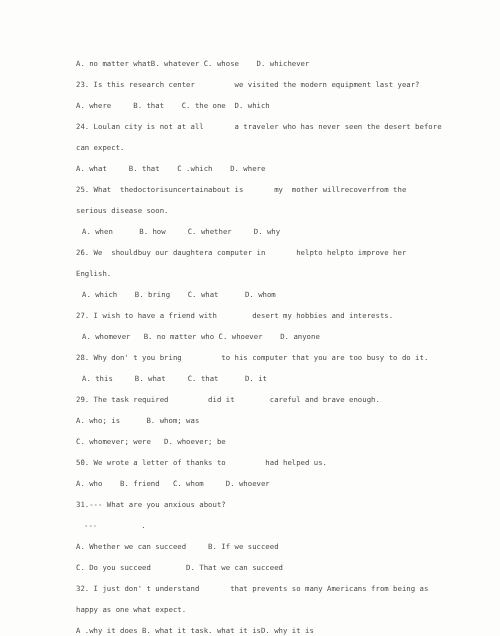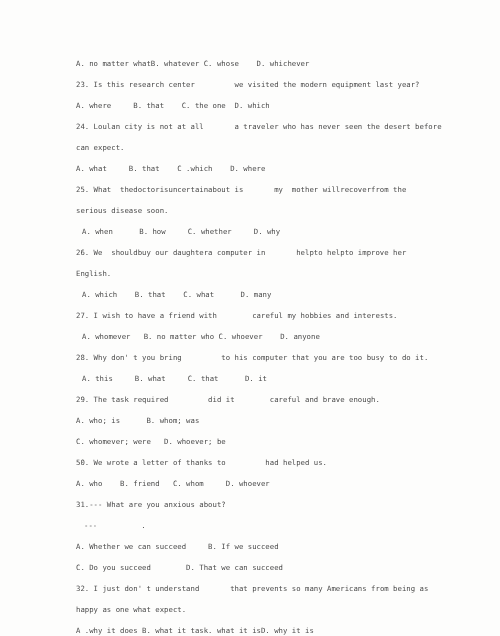--- a/index.html
+++ b/index.html
@@ -56,22 +56,22 @@
       <div class="line" style="top: 79px; padding-left: 76px; font-size: 7.2928px;"><span class="txt">23. Is this research center </span><u class="blank">_______</u><span class="txt"> we visited the modern equipment last year?</span></div>
       <div class="line" style="top: 100px; padding-left: 76px; font-size: 7.2928px;"><span class="txt">A. where     B. that    C. the one  D. which</span></div>
       <div class="line" style="top: 121px; padding-left: 76px; font-size: 7.2928px;"><span class="txt">24. Loulan city is not at all </span><u class="blank">______</u><span class="txt">a traveler who has never seen the desert before</span></div>
       <div class="line" style="top: 142px; padding-left: 76px; font-size: 7.2928px;"><span class="txt">can expect.</span></div>
       <div class="line" style="top: 163px; padding-left: 76px; font-size: 7.2928px;"><span class="txt">A. what     B. that    C .which    D. where</span></div>
       <div class="line" style="top: 184px; padding-left: 76px; font-size: 7.2928px;"><span class="txt">25. What  thedoctorisuncertainabout is</span><u class="blank">______</u><span class="txt"> my  mother willrecoverfrom the</span></div>
       <div class="line" style="top: 205px; padding-left: 76px; font-size: 7.2928px;"><span class="txt">serious disease soon.</span></div>
       <div class="line" style="top: 226px; padding-left: 82px; font-size: 7.2928px;"><span class="txt">A. when      B. how     C. whether     D. why</span></div>
       <div class="line" style="top: 247px; padding-left: 76px; font-size: 7.2928px;"><span class="txt">26. We  shouldbuy our daughtera computer in</span><u class="blank">______</u><span class="txt"> helpto helpto improve her</span></div>
       <div class="line" style="top: 268px; padding-left: 76px; font-size: 7.2928px;"><span class="txt">English.</span></div>
-      <div class="line" style="top: 289px; padding-left: 82px; font-size: 7.2928px;"><span class="txt">A. which    B. that    C. what      D. many</span></div>
-      <div class="line" style="top: 310px; padding-left: 76px; font-size: 7.2928px;"><span class="txt">27. I wish to have a friend with </span><u class="blank">______</u><span class="txt"> careful my hobbies and interests.</span></div>
+      <div class="line" style="top: 289px; padding-left: 82px; font-size: 7.2928px;"><span class="txt">A. which    B. bring    C. what      D. whom</span></div>
+      <div class="line" style="top: 310px; padding-left: 76px; font-size: 7.2928px;"><span class="txt">27. I wish to have a friend with </span><u class="blank">______</u><span class="txt"> desert my hobbies and interests.</span></div>
       <div class="line" style="top: 331px; padding-left: 82px; font-size: 7.2928px;"><span class="txt">A. whomever   B. no matter who C. whoever    D. anyone</span></div>
       <div class="line" style="top: 352px; padding-left: 76px; font-size: 7.2928px;"><span class="txt">28. Why don' t you bring </span><u class="blank">_______</u><span class="txt"> to his computer that you are too busy to do it.</span></div>
       <div class="line" style="top: 373px; padding-left: 82px; font-size: 7.2928px;"><span class="txt">A. this     B. what     C. that      D. it</span></div>
       <div class="line" style="top: 394px; padding-left: 76px; font-size: 7.2928px;"><span class="txt">29. The task required </span><u class="blank">_______</u><span class="txt"> did it </span><u class="blank">______</u><span class="txt"> careful and brave enough.</span></div>
       <div class="line" style="top: 415px; padding-left: 76px; font-size: 7.2928px;"><span class="txt">A. who; is      B. whom; was</span></div>
       <div class="line" style="top: 436px; padding-left: 76px; font-size: 7.2928px;"><span class="txt">C. whomever; were   D. whoever; be</span></div>
       <div class="line" style="top: 457px; padding-left: 76px; font-size: 7.2928px;"><span class="txt">50. We wrote a letter of thanks to </span><u class="blank">_______</u><span class="txt"> had helped us.</span></div>
       <div class="line" style="top: 478px; padding-left: 76px; font-size: 7.2928px;"><span class="txt">A. who    B. friend   C. whom     D. whoever</span></div>
       <div class="line" style="top: 499px; padding-left: 76px; font-size: 7.2928px;"><span class="txt">31.--- What are you anxious about?</span></div>
       <div class="line" style="top: 520px; padding-left: 84px; font-size: 7.2928px;"><span class="txt">--- </span><u class="blank">_________</u><span class="txt">.</span></div>

